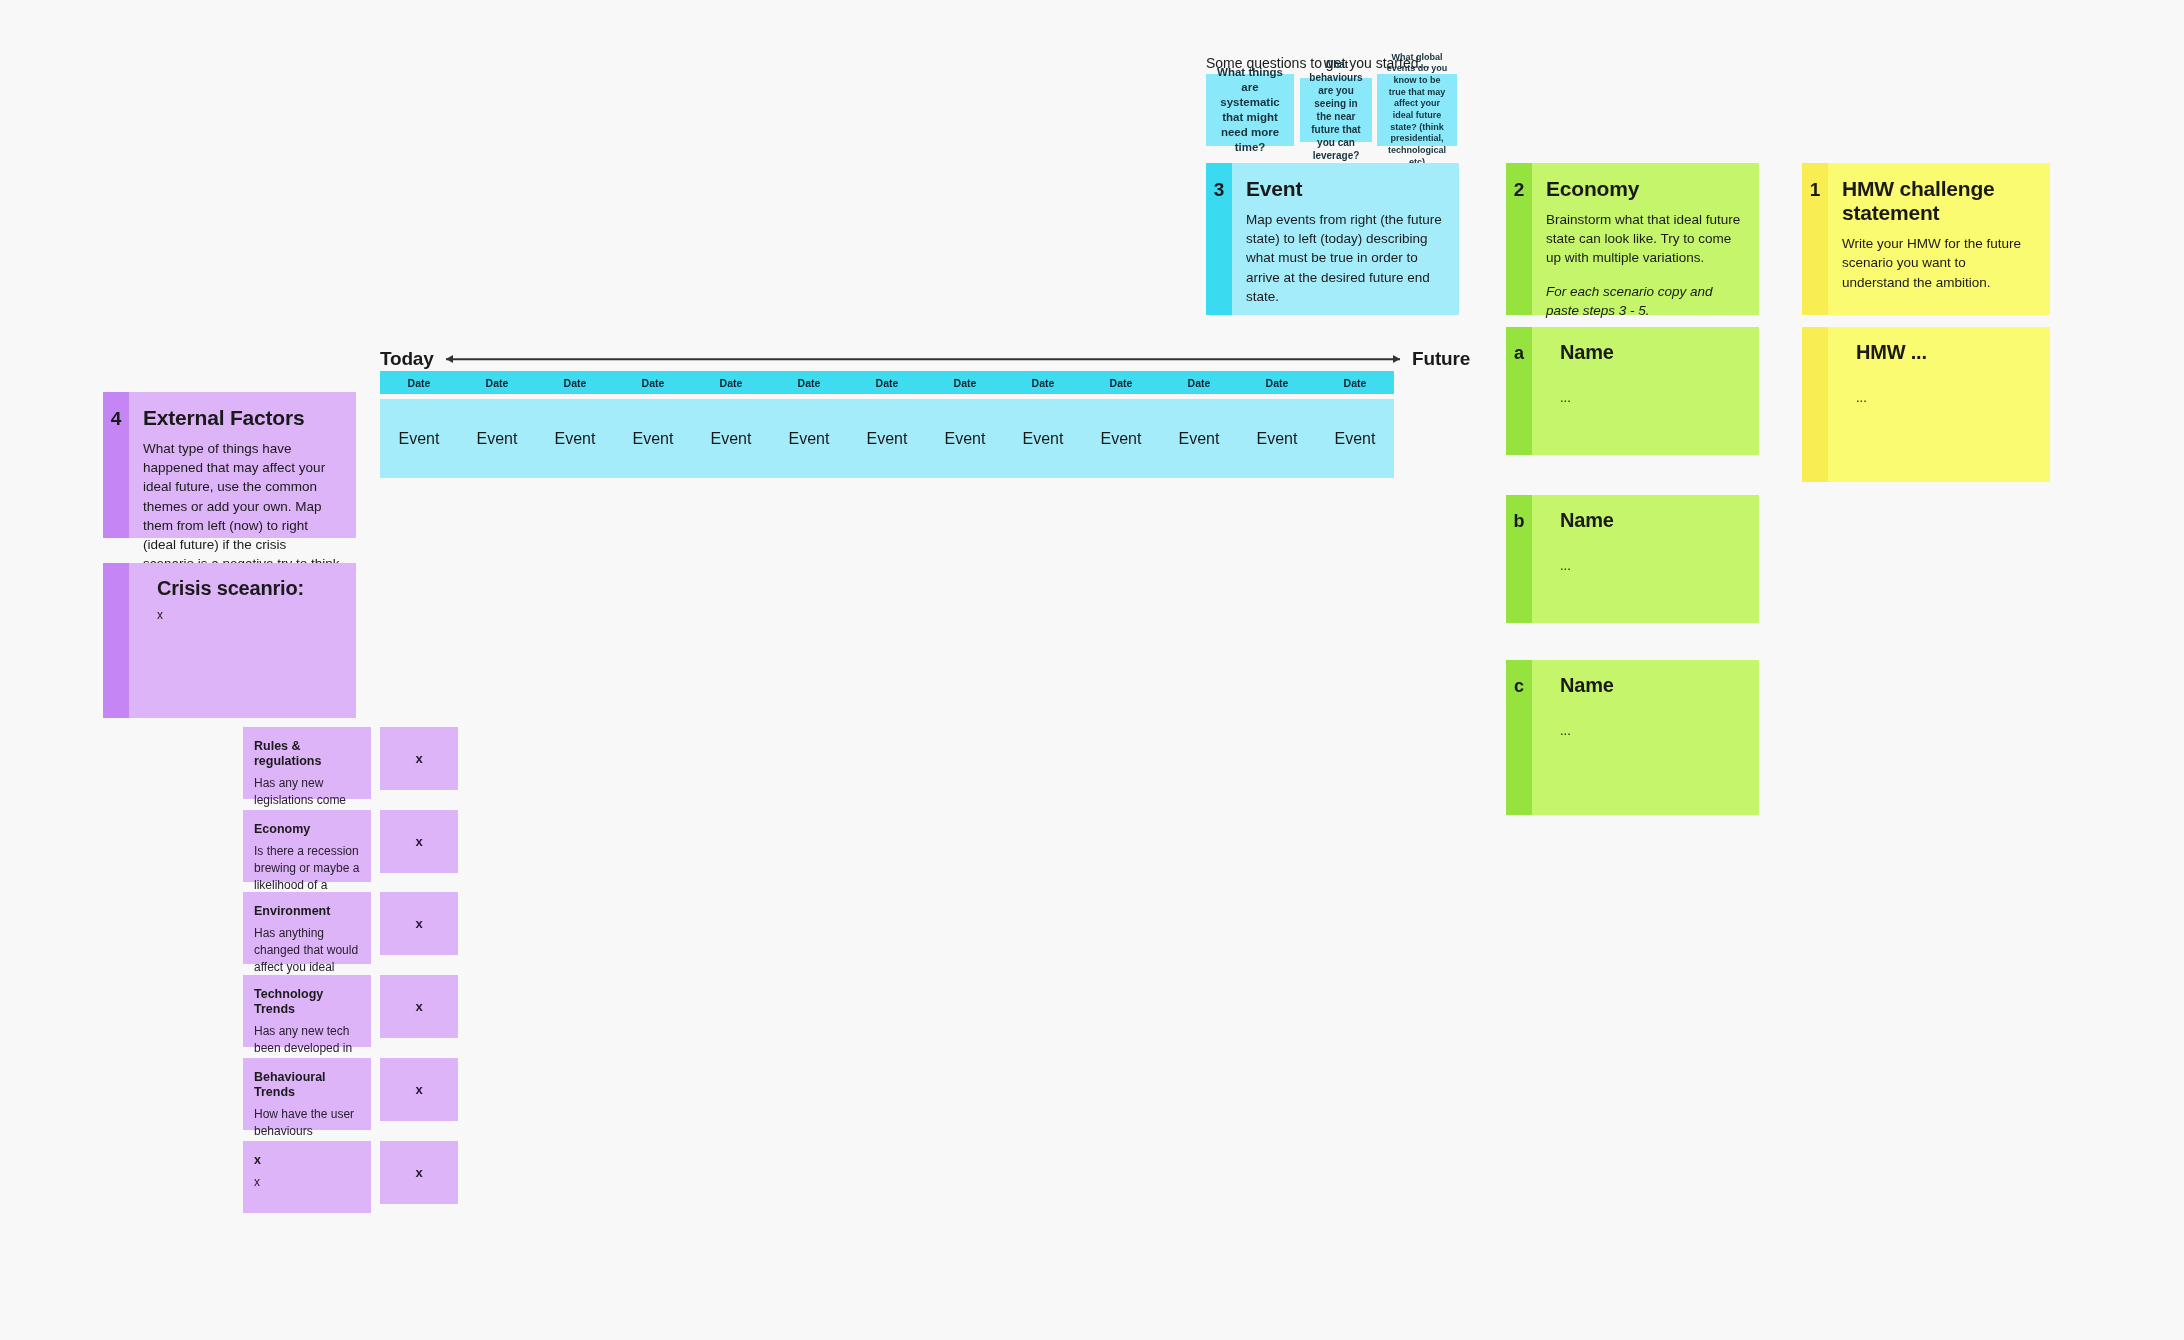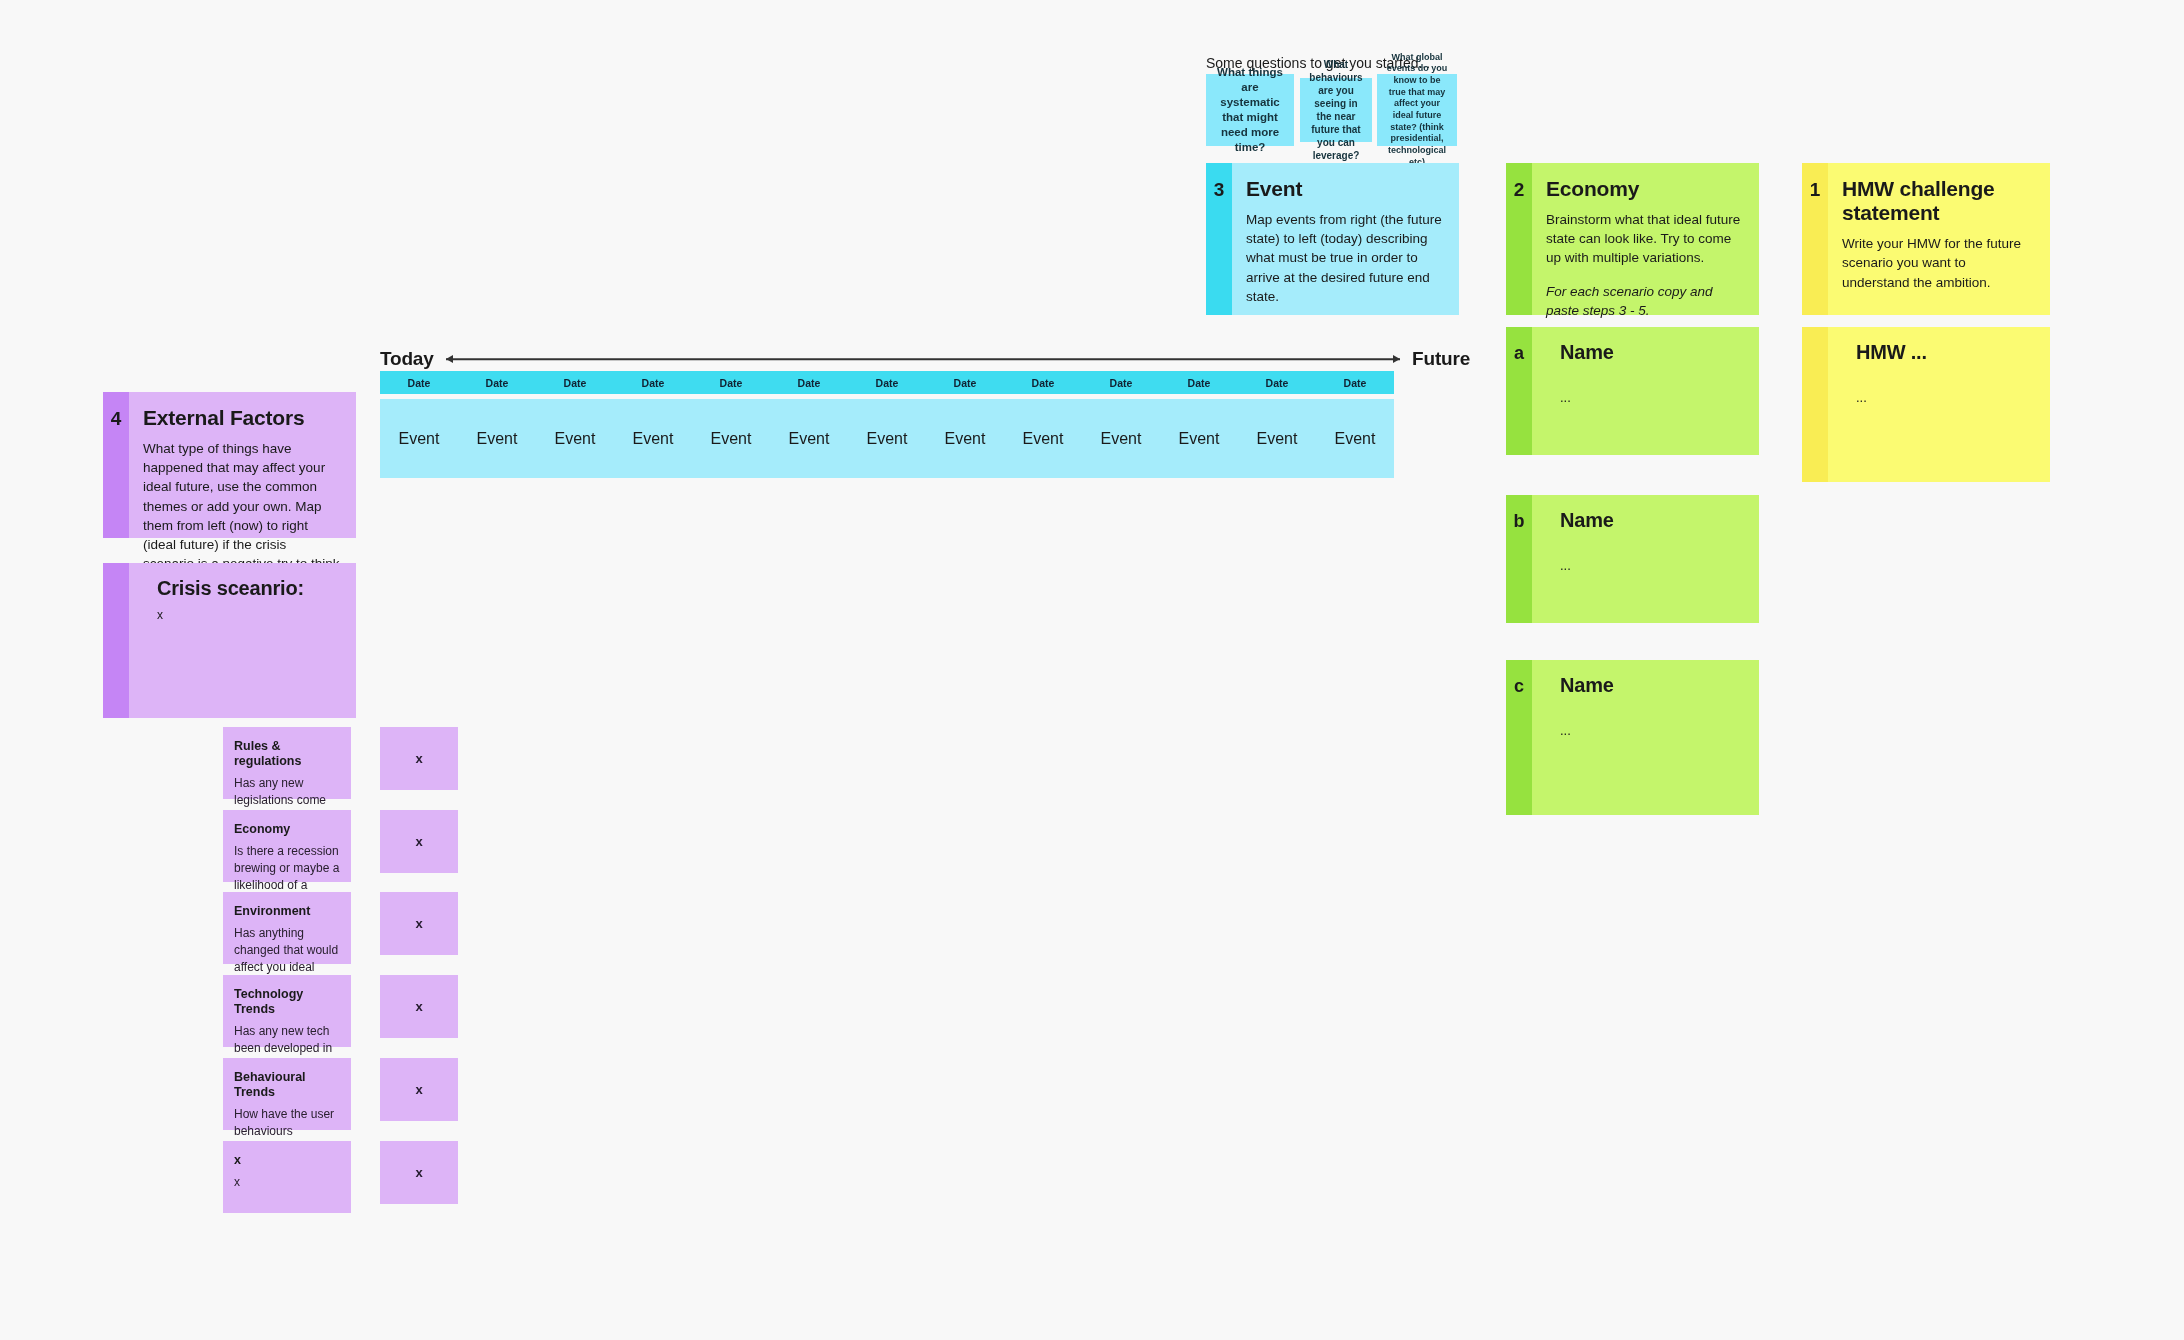--- a/index.html
+++ b/index.html
@@ -154,21 +154,21 @@
     display: flex;
     align-items: center;
     justify-content: center;
     font-size: 16px;
     color: #1a1a1a;
   }
 
   
   .factor {
     position: absolute;
-    left: 223px;
+    left: 243px;
     width: 128px;
     background: #ddb4f7;
     box-sizing: border-box;
     padding: 12px 11px;
   }
   .factor .f-title {
     font-size: 12.5px;
     font-weight: bold;
     margin: 0 0 6px 0;
     line-height: 1.2;

